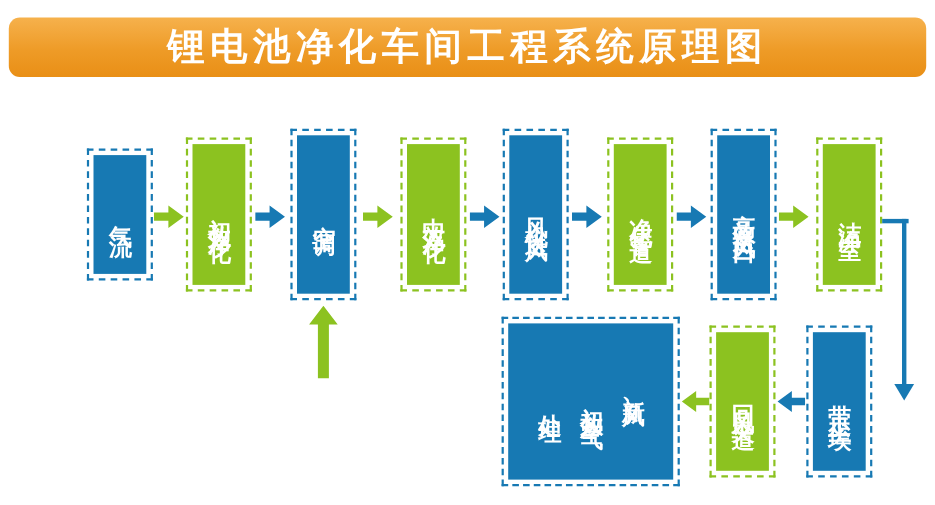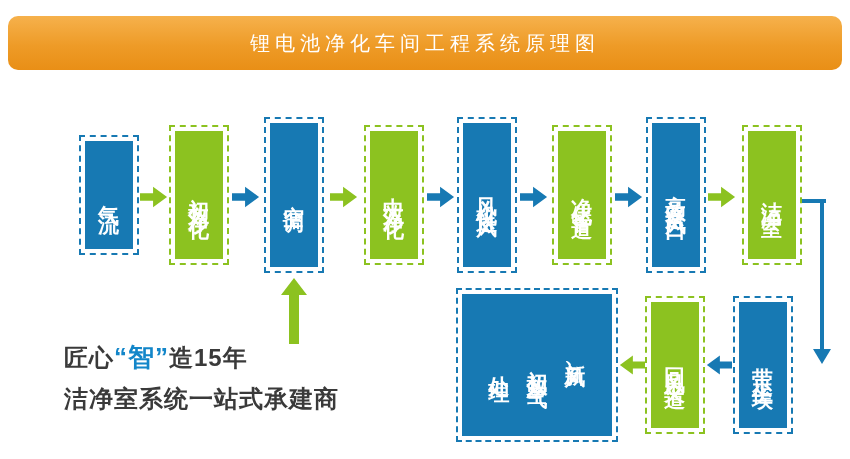--- a/index.html
+++ b/index.html
@@ -8,21 +8,21 @@
     overflow: hidden; font-family: "Liberation Sans", sans-serif;
   }
   .banner {
     position: absolute; left: 8px; top: 16px; width: 834px; height: 54px;
     border-radius: 10px;
     background: linear-gradient(180deg, #f6b14c 0%, #ee9b27 55%, #e98f16 100%);
     display: flex; align-items: center; justify-content: center;
   }
   .banner span {
     color: #fff; font-family: "DejaVu Serif", "Liberation Serif", serif;
-    font-weight: normal; font-size: 20px; letter-spacing: 5px; white-space: nowrap;
+    font-weight: bold; font-size: 34px; letter-spacing: 5px; white-space: nowrap;
   }
   .node { position: absolute; border: 2px dashed; padding: 4px; box-sizing: border-box; }
   .node.blue  { border-color: #1779b3; }
   .node.green { border-color: #8cc220; }
   .fill { width: 100%; height: 100%; display: flex; align-items: center; justify-content: center; }
   .blue  .fill { background: #1779b3; }
   .green .fill { background: #8cc220; }
   .vtext {
     writing-mode: vertical-rl; color: #fff; font-weight: bold;
     font-size: 21px; letter-spacing: 7px; line-height: 1;
@@ -153,20 +153,14 @@
       <path d="M0,8 H14 V1 L29,12 L14,23 V16 H0 Z" fill="currentColor"></path>
     </svg>
   <svg class="arrow green flip" style="left:619px;top:353px" width="26" height="24" viewBox="0 0 30 24">
       <path d="M0,8 H14 V1 L29,12 L14,23 V16 H0 Z" fill="currentColor"></path>
     </svg>
 
   <svg class="arrow green" style="left:280px;top:278px" width="28" height="66" viewBox="0 0 28 66">
       <path d="M14,0 L27,17 H19 V66 H9 V17 H1 Z" fill="currentColor"></path>
     </svg>
 
-  <div class="tagline">
-    <div class="tl1">
-      <span>匠心</span><span class="hl">“智”</span><span>造15年</span>
-    </div>
-    <div class="tl2">洁净室系统一站式承建商</div>
-  </div>
 
 </div>
 
 </body></html>

